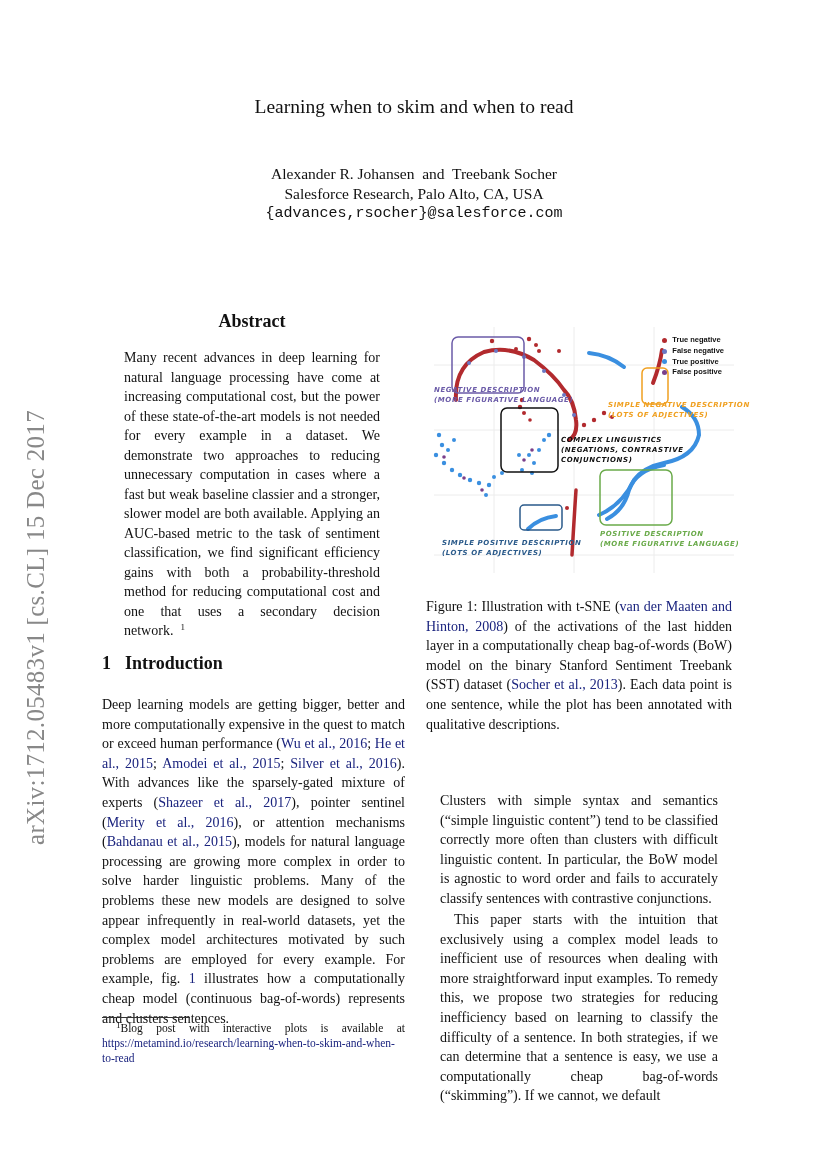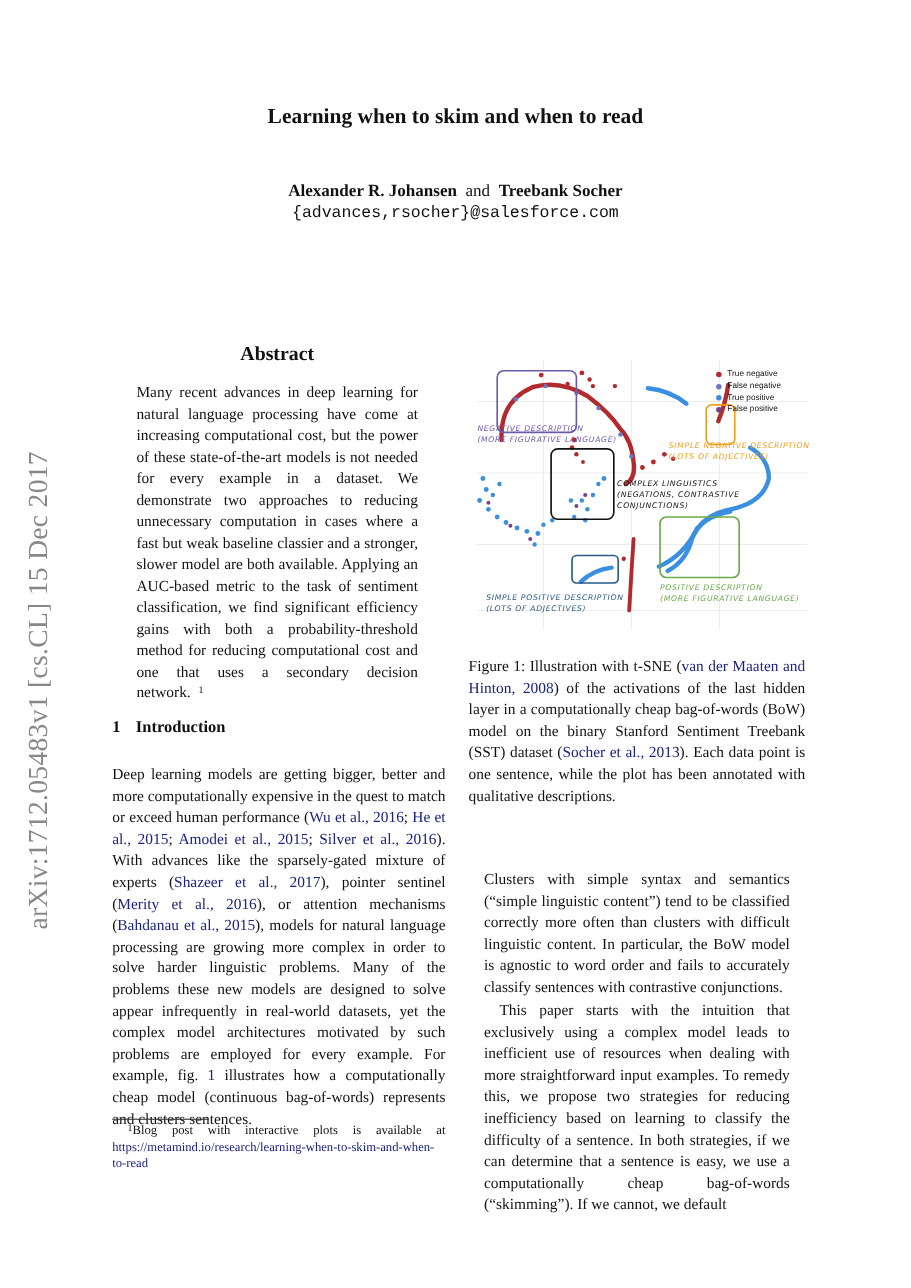--- a/index.html
+++ b/index.html
@@ -1,56 +1,57 @@
 <!DOCTYPE html>
 <html><head>
 <meta charset="utf-8">
 <style>
   html, body { margin:0; padding:0; background:#ffffff; }
   body { width:828px; height:1171px; position:relative; overflow:hidden; font-family:"Liberation Serif","DejaVu Serif",serif; color:#111; }
   .abs { position:absolute; }
-  .title { left:0; width:828px; top:96px; text-align:center; font-size:19.5px; font-weight:bold; }
+  .title { left:0; width:828px; top:96px; text-align:center; font-size:19.5px; font-weight:normal; }
   .authors { left:0; width:828px; top:164px; text-align:center; font-size:15.5px; line-height:20px; }
-  .authors .bold { font-weight:bold; }
+  .authors .bold { font-weight:normal; }
   .email { font-family:"Liberation Mono","DejaVu Sans Mono",monospace; font-size:15px; }
   .arxiv { left:22px; top:845px; transform-origin:0 0; transform:rotate(-90deg); font-size:25px; color:#888; white-space:nowrap; letter-spacing:0.3px; }
   .col { font-size:14px; line-height:20px; text-align:justify; }
   .col p { margin:14px; }
   .abs-head { left:124px; width:256px; top:311px; text-align:center; font-weight:bold; font-size:18px; }
   .abstract { left:124px; width:256px; top:348px; font-size:14px; line-height:19.5px; text-align:justify; }
-  .sec-head { left:102px; top:653px; font-weight:bold; font-size:15px; }
+  .sec-head { left:102px; top:653px; font-weight:bold; font-size:18px; }
   .sec-head .num { margin-right:14px; }
   .intro { left:102px; width:303px; top:685px; line-height:19.6px;margin-top:10px; }
   .cite { color:#1a237e; }
   .fnrule { left:102px; top:1017px; width:88px; border-top:1px solid #333; }
   .footnote { left:102px; width:303px; top:1021px; font-size:11.5px; line-height:15px; text-align:justify; }
   .footnote .url { color:#1a237e; }
   .footnote .indent { display:inline-block; width:14px; }
   sup { font-size:9px; vertical-align:top; position:relative; top:-3px; }
   .caption { left:426px; width:306px; top:597px; line-height:19.6px; }
   .right1 { left:426px; width:306px; top:777px; line-height:19.6px; }
   .right2 { left:426px; width:306px; top:896px; line-height:19.6px; }
   .right2 p { text-indent:14px; }
   .fig { left:424px; top:305px; width:318px; height:270px; }
   .fig-title { font-family:"Liberation Sans","DejaVu Sans",sans-serif; font-weight:bold; font-size:13.5px; position:absolute; left:7px; top:0; }
-  .legend { position:absolute; right:32px; top:30px; font-family:"Liberation Sans","DejaVu Sans",sans-serif; font-size:7.5px; font-weight:normal; line-height:10.8px; }
+  .legend { position:absolute; right:18px; top:30px; font-family:"Liberation Sans","DejaVu Sans",sans-serif; font-size:7.5px; font-weight:bold; line-height:10.8px; }
   .legend-item { display:flex; align-items:center; }
   .legend-dot { width:5px; height:5px; border-radius:50%; margin-right:5px; display:inline-block; }
-  .anno { position:absolute; font-family:"DejaVu Sans","Liberation Sans",sans-serif; font-style:italic; font-size:7px; font-weight:normal; letter-spacing:0.6px; line-height:10px; text-transform:uppercase; white-space:nowrap; }
+  .anno { position:absolute; font-family:"DejaVu Sans","Liberation Sans",sans-serif; font-style:italic; font-size:7px; font-weight:bold; letter-spacing:0.6px; line-height:10px; text-transform:uppercase; white-space:nowrap; }
 </style>
 </head>
 <body>
 
 <div class="abs title">Learning when to skim and when to read</div>
 <div class="abs authors">
   <div>
     <span class="bold">Alexander R. Johansen</span>
     &nbsp;<span>and</span>&nbsp;
     <span class="bold">Treebank Socher</span>
   </div>
+  <div>Salesforce Research, Palo Alto, CA, USA</div>
   <div class="email">{advances,rsocher}@salesforce.com</div>
 </div>
 
 <div class="abs arxiv">arXiv:1712.05483v1  [cs.CL]  15 Dec 2017</div>
 
 <div class="abs abs-head">Abstract</div>
 <div class="abs abstract">
   <span>Many recent advances in deep learning for natural language processing have come at increasing computational cost, but the power of these state-of-the-art models is not needed for every example in a dataset. We demonstrate two approaches to reducing unnecessary computation in cases where a fast but weak baseline classier and a stronger, slower model are both available. Applying an AUC-based metric to the task of sentiment classification, we find significant efficiency gains with both a probability-threshold method for reducing computational cost and one that uses a secondary decision network.</span>&nbsp;&nbsp;<sup>1</sup>
 </div>
 

